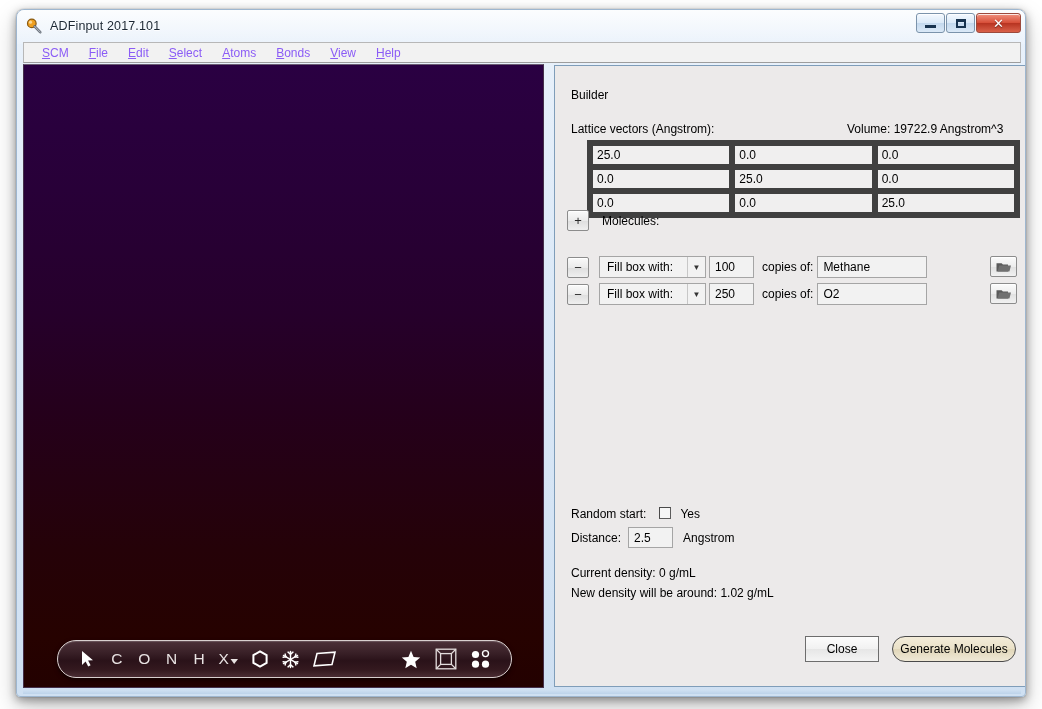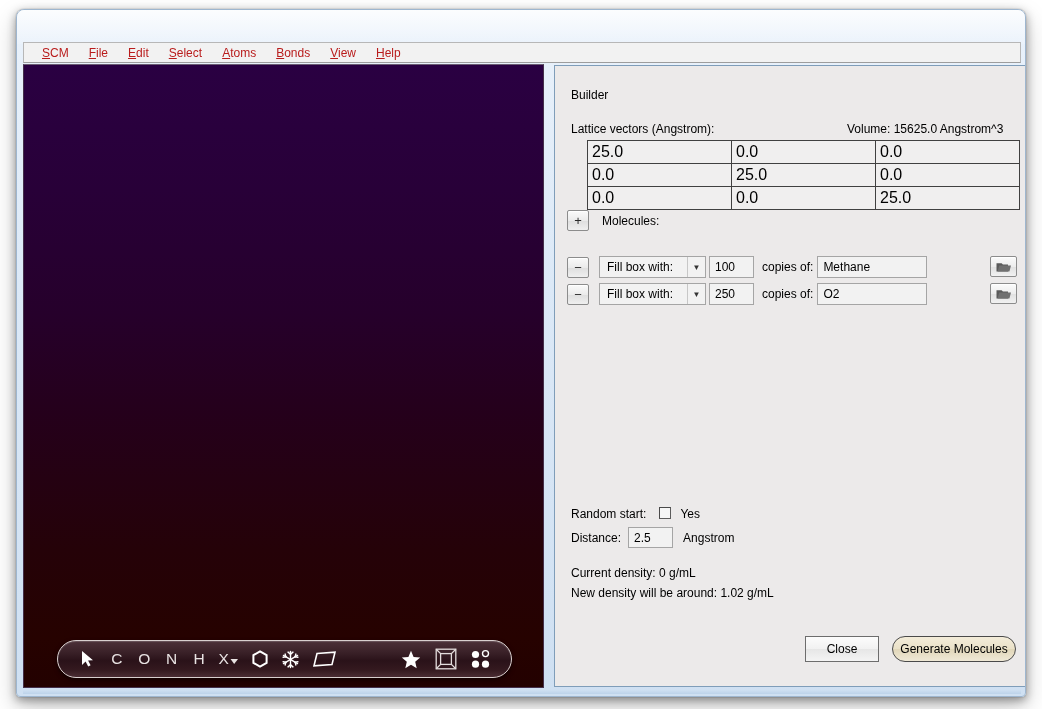--- a/index.html
+++ b/index.html
@@ -113,21 +113,21 @@
     border: 1px solid #b7b7b7;
     border-bottom-color: #9d9d9d;
     box-sizing: border-box;
     display: flex;
     align-items: center;
     padding-left: 8px;
     gap: 0px;
   }
   .menu-item {
     font-size: 12px;
-    color: #b91c1c;
+    color: #8b5cf6;
     padding: 2px 10px 2px 10px;
     white-space: nowrap;
     cursor: default;
   }
   .menu-item u { text-decoration: underline; }
 
   
   #client {
     position: absolute;
     left: 6px;
@@ -209,23 +209,23 @@
 
   
   #lattice-table {
     position: absolute;
     left: 32px;
     top: 74px;
     width: 433px;
     border-collapse: collapse;
   }
   #lattice-table td {
-    border: 1px solid #404040;
+    border: 6px solid #404040;
     background: #f0efef;
-    font-size: 16px;
+    font-size: 12px;
     color: #000;
     padding: 2px 4px;
     height: 16px;
     width: 33.3%;
     box-sizing: border-box;
   }
 
   
   .sq-btn {
     width: 22px; height: 21px;
@@ -322,20 +322,43 @@
     background: linear-gradient(to bottom, #cfe0f2, #bdd3ea);
   }
 </style>
 </head>
 <body>
 
 <div id="desktop">
 
   <div id="window">
 
+    <div id="titlebar">
+      <div id="app-icon">
+        <svg width="18" height="18" viewBox="0 0 18 18">
+          <circle cx="6.8" cy="6.4" r="4.3" fill="#f0a020" stroke="#8a5a10" stroke-width="1.2"></circle>
+          <circle cx="5.5" cy="5.2" r="1.6" fill="#fbe0a8" opacity="0.85"></circle>
+          <line x1="9.6" y1="9.4" x2="15.2" y2="15.2" stroke="#5f6670" stroke-width="2.6" stroke-linecap="round"></line>
+          <line x1="9.6" y1="9.4" x2="15.2" y2="15.2" stroke="#adb4bd" stroke-width="1.1" stroke-linecap="round"></line>
+        </svg>
+      </div>
+      <div id="title-text">ADFinput 2017.101</div>
+
+      <div id="window-controls">
+        <div class="wbtn">
+          <div class="minbar"></div>
+        </div>
+        <div class="wbtn">
+          <div class="maxsq"></div>
+        </div>
+        <div class="wbtn close">
+          <span class="glyph">✕</span>
+        </div>
+      </div>
+    </div>
 
     <div id="menubar">
       <div class="menu-item"><u>S</u><span>CM</span></div>
       <div class="menu-item"><u>F</u><span>ile</span></div>
       <div class="menu-item"><u>E</u><span>dit</span></div>
       <div class="menu-item"><u>S</u><span>elect</span></div>
       <div class="menu-item"><u>A</u><span>toms</span></div>
       <div class="menu-item"><u>B</u><span>onds</span></div>
       <div class="menu-item"><u>V</u><span>iew</span></div>
       <div class="menu-item"><u>H</u><span>elp</span></div>
@@ -416,21 +439,21 @@
           </div>
         </div>
       </div>
 
       <div id="builder-panel">
         <div id="panel-inner">
 
           <div class="lbl" style="left:16px; top:22px;">Builder</div>
 
           <div class="lbl" style="left:16px; top:56px;">Lattice vectors (Angstrom):</div>
-          <div class="lbl" style="left:292px; top:56px;">Volume: 15625.0 Angstrom^3</div>
+          <div class="lbl" style="left:292px; top:56px;">Volume: 19722.9 Angstrom^3</div>
 
           <table id="lattice-table">
             <tbody>
                 <tr>
               <td>25.0</td>
               <td>0.0</td>
               <td>0.0</td>
             </tr>
             <tr>
               <td>0.0</td>

